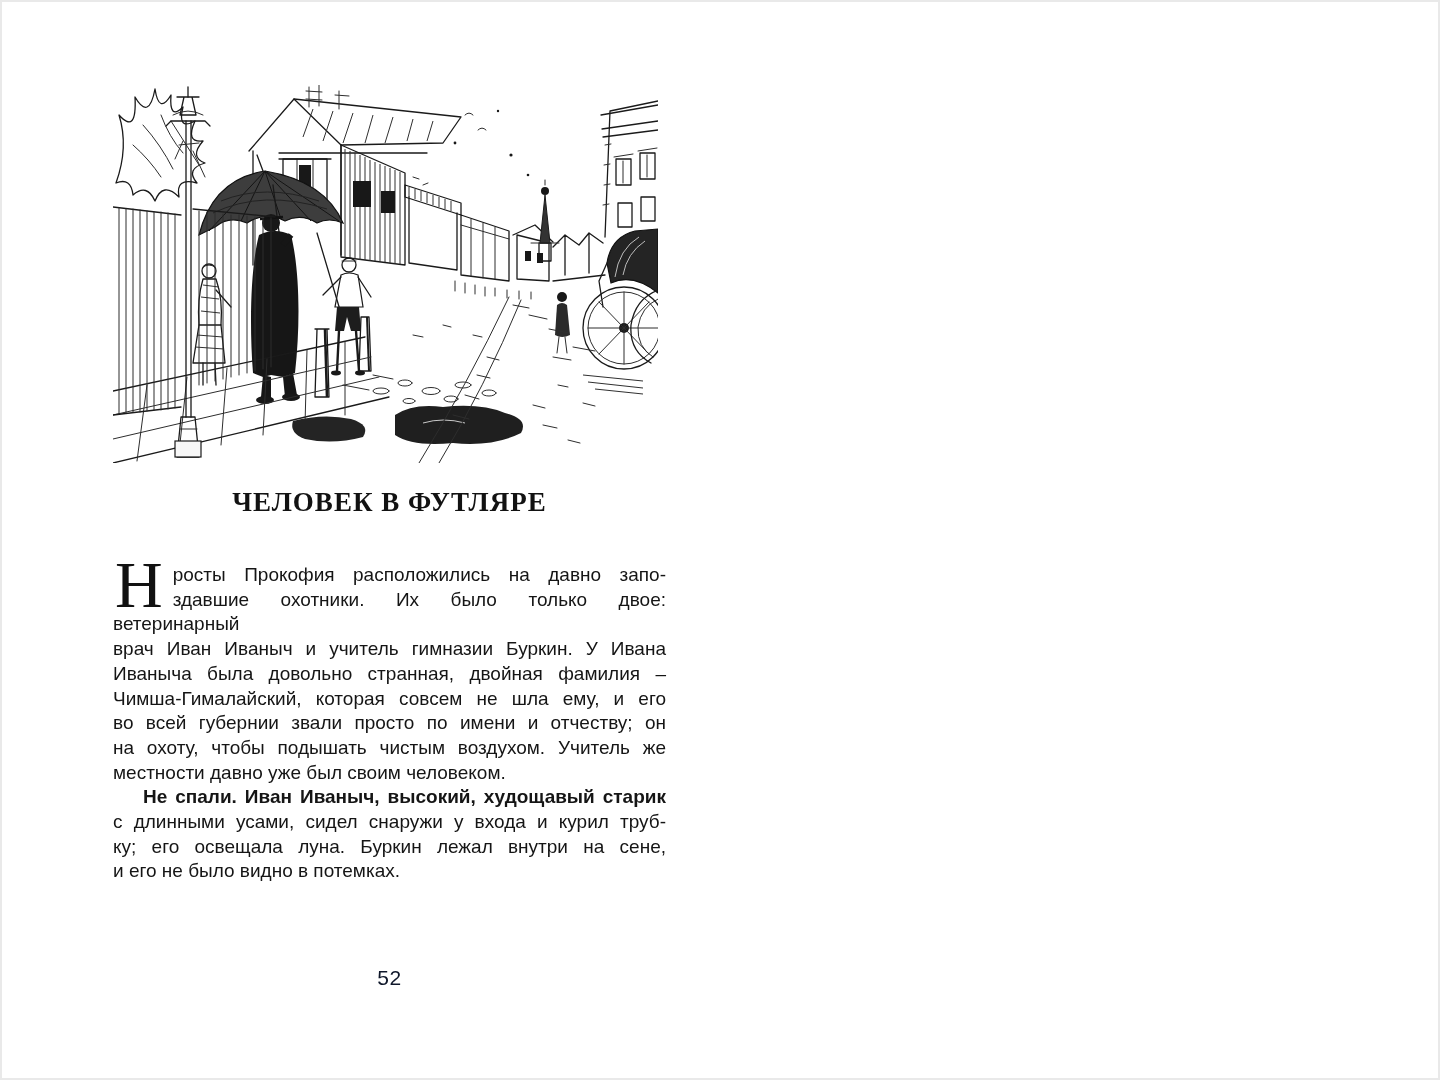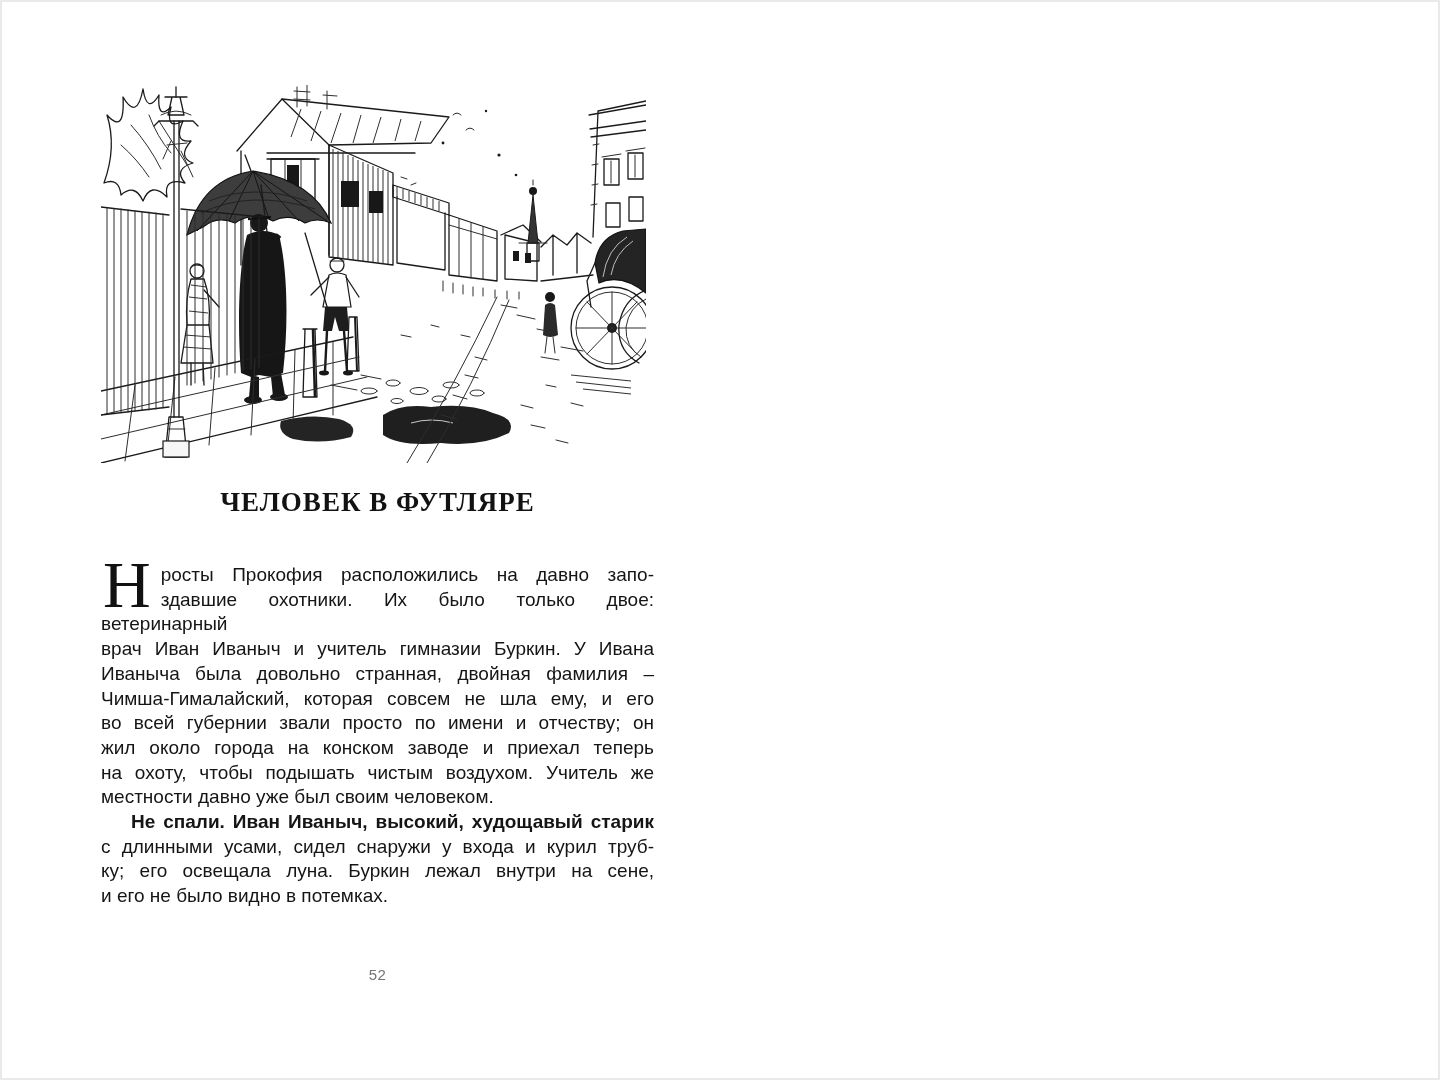--- a/index.html
+++ b/index.html
@@ -2,21 +2,21 @@
 <html lang="ru"><head>
 <meta charset="utf-8">
 <style>
   html,body{margin:0;padding:0;background:#ffffff;}
   body{
     width:1440px;height:1080px;position:relative;overflow:hidden;
     font-family:"Liberation Sans",sans-serif;color:#141414;
     box-shadow:inset 0 0 0 2px #e9e9e9;
   }
   .page{position:absolute;top:0;height:1080px;width:720px;}
-  .page-left{left:1px;padding-left:9px;}
+  .page-left{left:13px;padding-left:9px;}
   .page-right{left:720px;}
 
   .illustration{position:absolute;left:100px;top:85px;width:545px;height:378px;}
 
   .chapter-title{
     position:absolute;left:100px;top:487px;width:553px;margin:0;
     font-family:"Liberation Serif",serif;font-weight:bold;
     font-size:27px;line-height:30px;text-align:center;letter-spacing:1px;
     color:#121212;
   }
@@ -36,21 +36,21 @@
 
   .dropcap{
     float:left;
     font-family:"Liberation Serif",serif;
     font-size:66px;line-height:44px;height:49.4px;
     padding:0 10px 0 2px;color:#111;
   }
 
   .page-number{
     position:absolute;top:966px;height:24px;
-    font-size:15px;letter-spacing:.5px;text-align:center;color:#737373;
+    font-size:21px;letter-spacing:.5px;text-align:center;color:#0f172a;
   }
   .page-number.left{left:100px;width:553px;}
 
   svg .ln{stroke:#1a1a1a;stroke-width:1.3;fill:none;stroke-linecap:round;stroke-linejoin:round;}
   svg .thin{stroke:#2d2d2d;stroke-width:1;fill:none;stroke-linecap:round;}
   svg .hatch{stroke:#303030;stroke-width:1;fill:none;}
   svg .dark{fill:#181818;stroke:none;}
 </style>
 </head>
 <body>
@@ -228,21 +228,20 @@
   <h1 class="chapter-title">ЧЕЛОВЕК В ФУТЛЯРЕ</h1>
 
   <div class="text-block left" id="text-left">
       <span class="dropcap">Н</span>
       <div class="line">росты Прокофия расположились на давно запо-</div>
       <div class="line">здавшие охотники. Их было только двое: ветеринарный</div>
       <div class="line">врач Иван Иваныч и учитель гимназии Буркин. У Ивана</div>
       <div class="line">Иваныча была довольно странная, двойная фамилия –</div>
       <div class="line">Чимша-Гималайский, которая совсем не шла ему, и его</div>
       <div class="line">во всей губернии звали просто по имени и отчеству; он</div>
-      <div class="line">жил около города на конском заводе и приехал теперь</div>
       <div class="line">на охоту, чтобы подышать чистым воздухом. Учитель же</div>
       <div class="line end">местности давно уже был своим человеком.</div>
       <div class="line indent">Не спали. Иван Иваныч, высокий, худощавый старик</div>
       <div class="line">с длинными усами, сидел снаружи у входа и курил труб-</div>
       <div class="line">ку; его освещала луна. Буркин лежал внутри на сене,</div>
       <div class="line end">и его не было видно в потемках.</div>
     </div>
 
   <div class="page-number left">52</div>
 </div>

